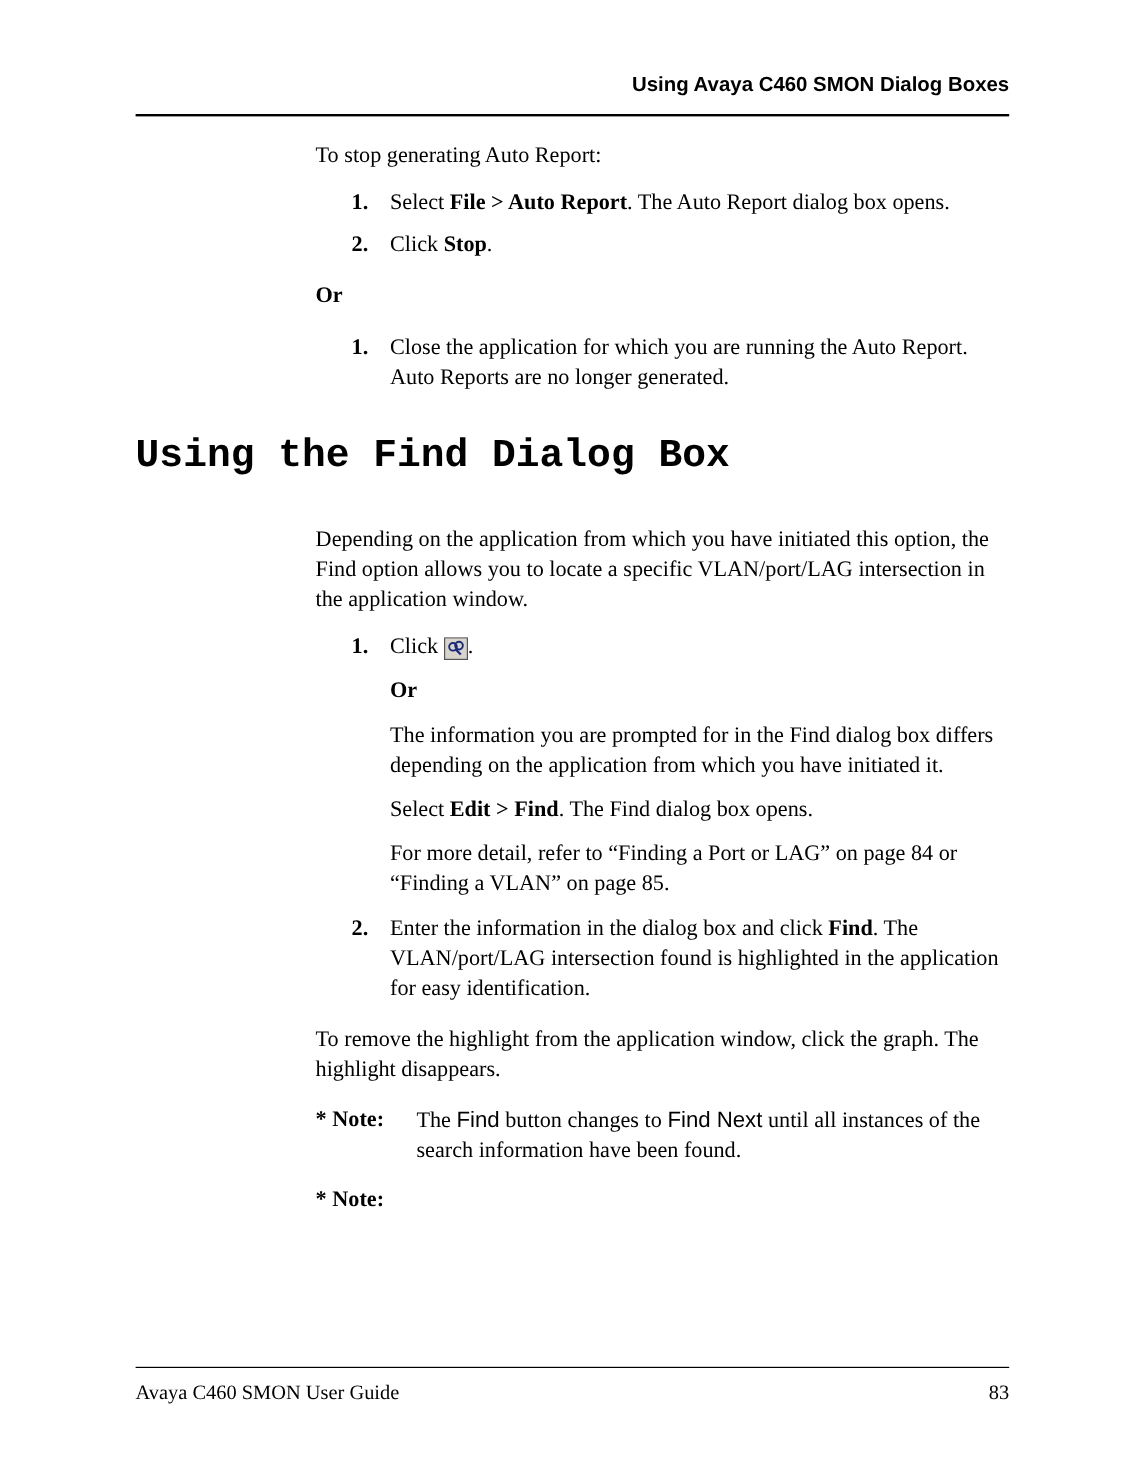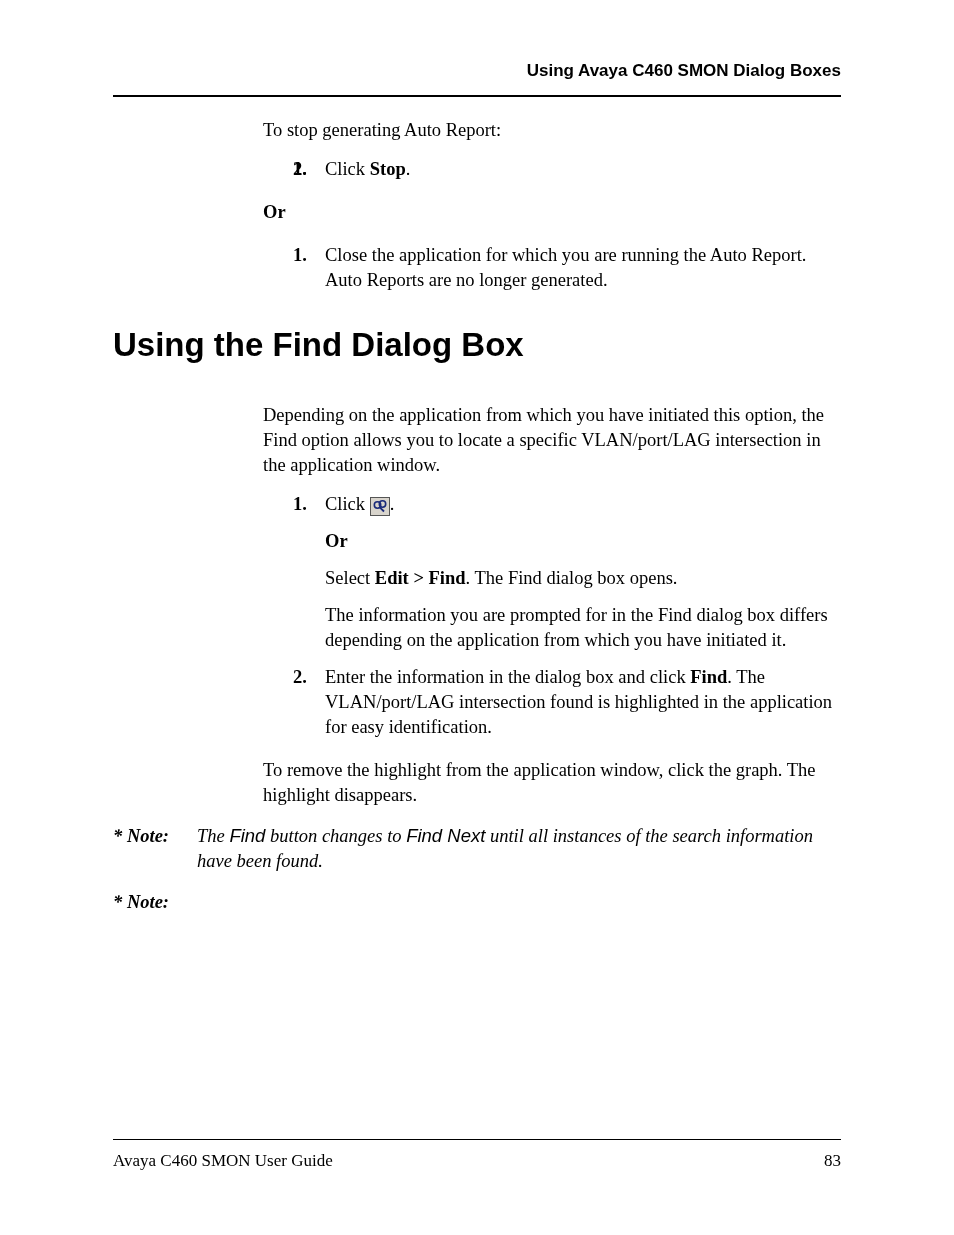--- a/index.html
+++ b/index.html
@@ -66,30 +66,30 @@
     left: 0;
     top: 0;
     font-weight: bold;
   }
   .sub {
     margin-left: 212px;
     margin-top: 12px;
     margin-bottom: 12px;
   }
   h1.section {
-    font-family: Liberation Sans, sans-serif;
+    font-family: Liberation Mono, monospace;
     font-weight: bold;
     font-size: 33px;
     margin: 30px 0 36px 0;
   }
   .note {
+    margin-left: 150px;
     position: relative;
     padding-left: 84px;
     margin-top: 16px;
-    font-style: italic;
   }
   .note .label {
     position: absolute;
     left: 0;
     top: 0;
     font-weight: bold;
   }
   .icon-box {
     display: inline-block;
     vertical-align: middle;
@@ -121,20 +121,23 @@
   <div class="running-header">Using Avaya C460 SMON Dialog Boxes</div>
   <div class="top-rule"></div>
 
   <div class="content">
 
     <div class="body-text">To stop generating Auto Report:</div>
 
     <ol class="steps">
       <li>
         <span class="num">1.</span>
+        <span>
+          <span>Select </span><strong>File &gt; Auto Report</strong><span>. The Auto Report dialog box opens.</span>
+        </span>
       </li>
       <li>
         <span class="num">2.</span>
         <span>
           <span>Click </span><strong>Stop</strong><span>.</span>
         </span>
       </li>
     </ol>
 
     <div class="or-text">Or</div>
@@ -160,26 +163,27 @@
                 <circle cx="7.5" cy="8" r="3.2" fill="none" stroke="#1a2a7a" stroke-width="1.6"></circle>
                 <line x1="9.8" y1="10.3" x2="14" y2="14.5" stroke="#1a2a7a" stroke-width="1.8"></line>
                 <circle cx="12.5" cy="7" r="3.2" fill="none" stroke="#1a2a7a" stroke-width="1.6"></circle>
               </svg></span><span>.</span>
         </span>
       </li>
     </ol>
 
     <div class="sub"><strong>Or</strong></div>
 
+    <div class="sub">The information you are prompted for in the Find dialog box differs depending on the application from which you have initiated it.</div>
+
     <div class="sub">
       <span>Select </span><strong>Edit &gt; Find</strong><span>. The Find dialog box opens.</span>
     </div>
 
-    <div class="sub">The information you are prompted for in the Find dialog box differs depending on the application from which you have initiated it.</div>
-
+    <div class="sub">For more detail, refer to “Finding a Port or LAG” on page 84 or “Finding a VLAN” on page 85.</div>
 
     <ol class="steps" start="2" style="margin-top:6px;">
       <li>
         <span class="num">2.</span>
         <span>
           <span>Enter the information in the dialog box and click </span><strong>Find</strong><span>. The VLAN/port/LAG intersection found is highlighted in the application for easy identification.</span>
         </span>
       </li>
     </ol>
 

